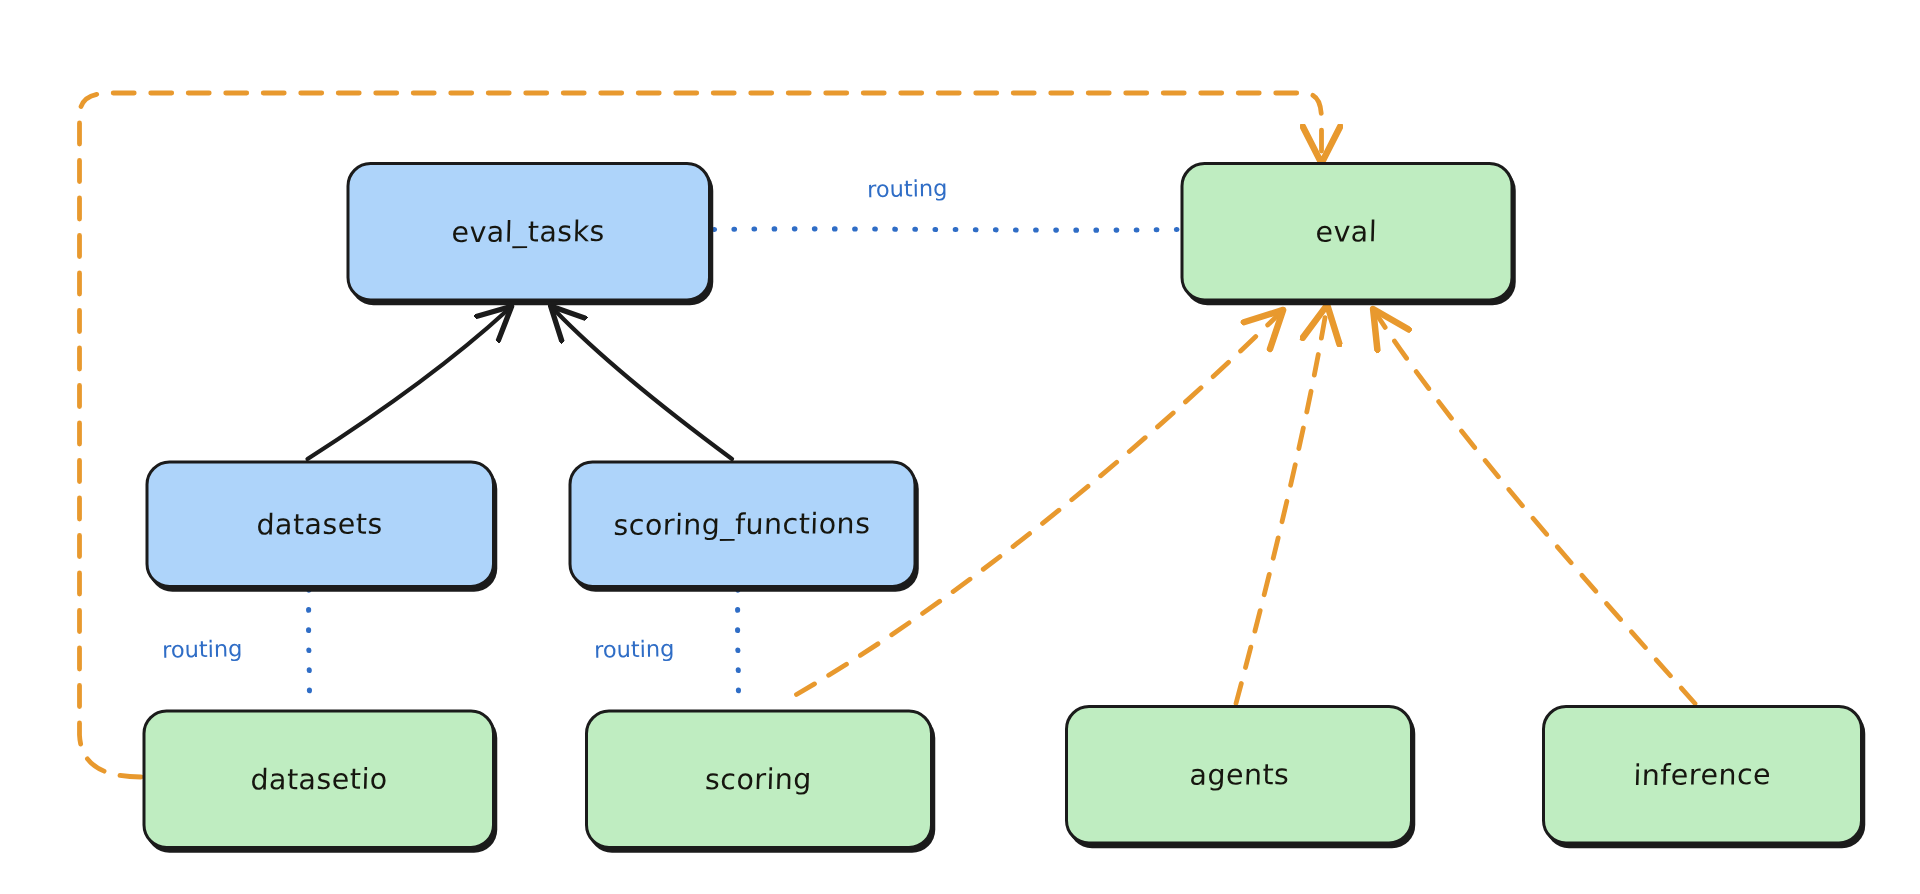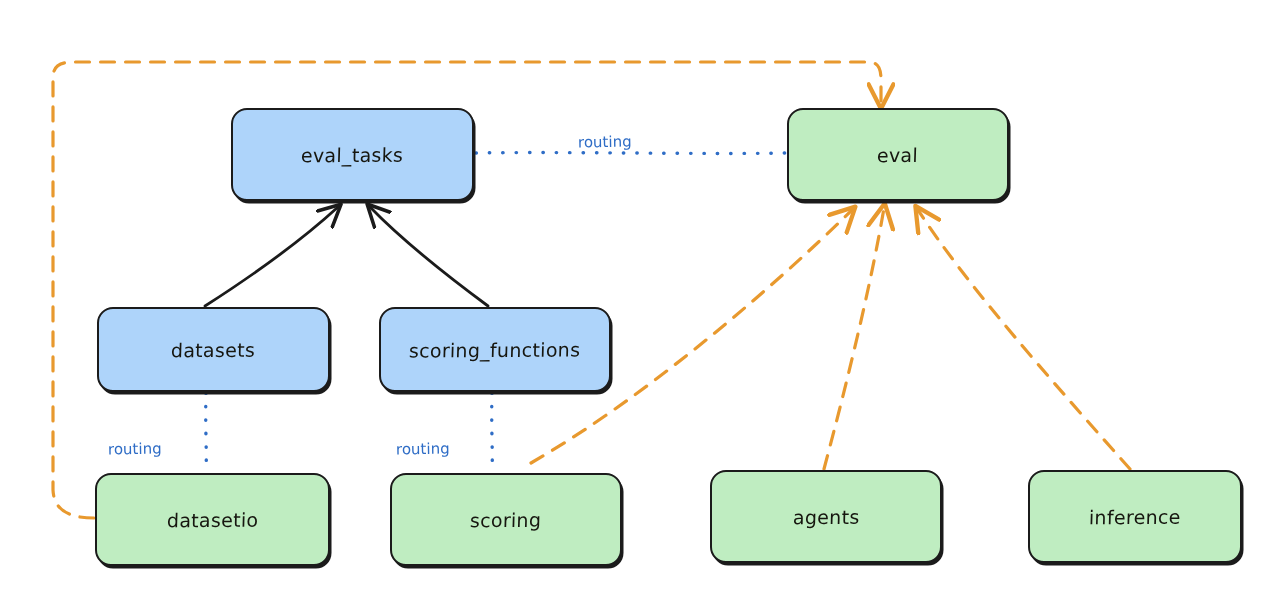--- a/index.html
+++ b/index.html
@@ -47,21 +47,20 @@
     transform: skewX(-2deg) rotate(-0.4deg);
     white-space: nowrap;
   }
   .edge-label {
     position: absolute;
     font-family: "DejaVu Sans", sans-serif;
     font-size: 15px;
     color: #2f6dc6;
     white-space: nowrap;
     transform: rotate(-1deg);
-    margin-top: 16px;
   }
 </style>
 </head>
 <body>
 
 <div id="canvas">
 
   <svg id="edges" viewBox="0 0 1280 596" xmlns="http://www.w3.org/2000/svg">
     <defs>
       <marker id="arrow-black" viewBox="0 0 12 12" refX="9" refY="6" markerWidth="9" markerHeight="9" orient="auto-start-reverse">

